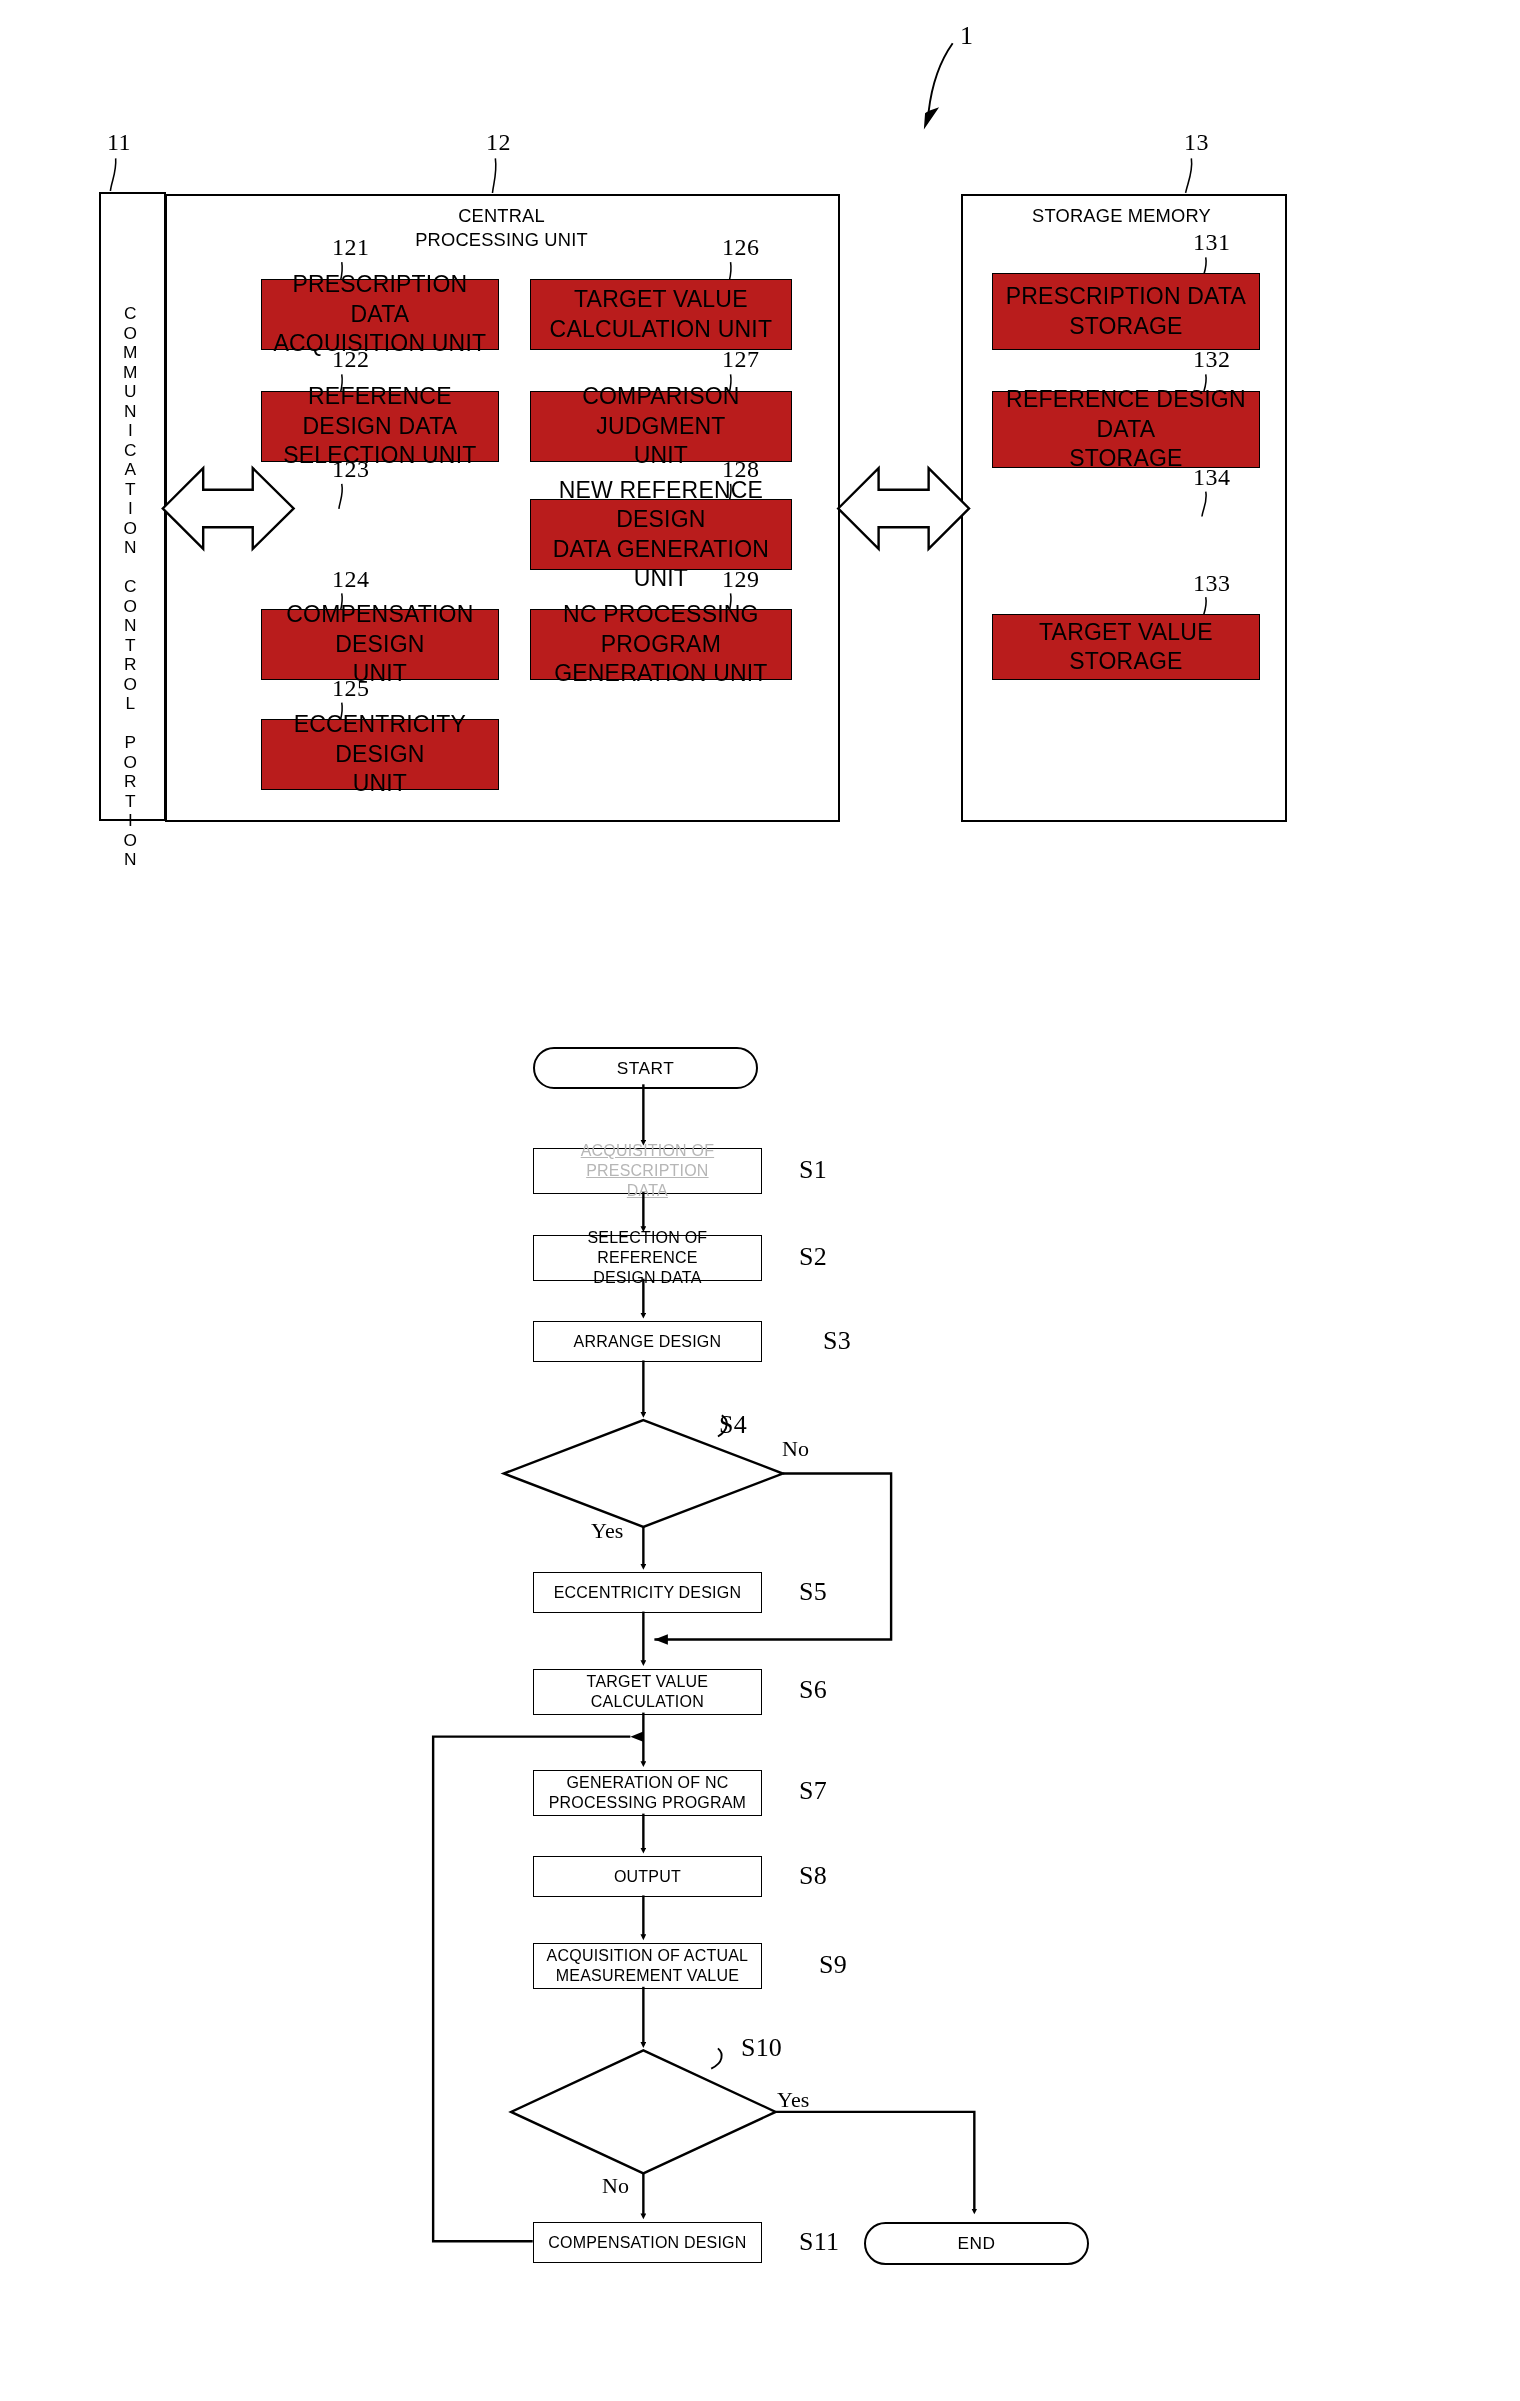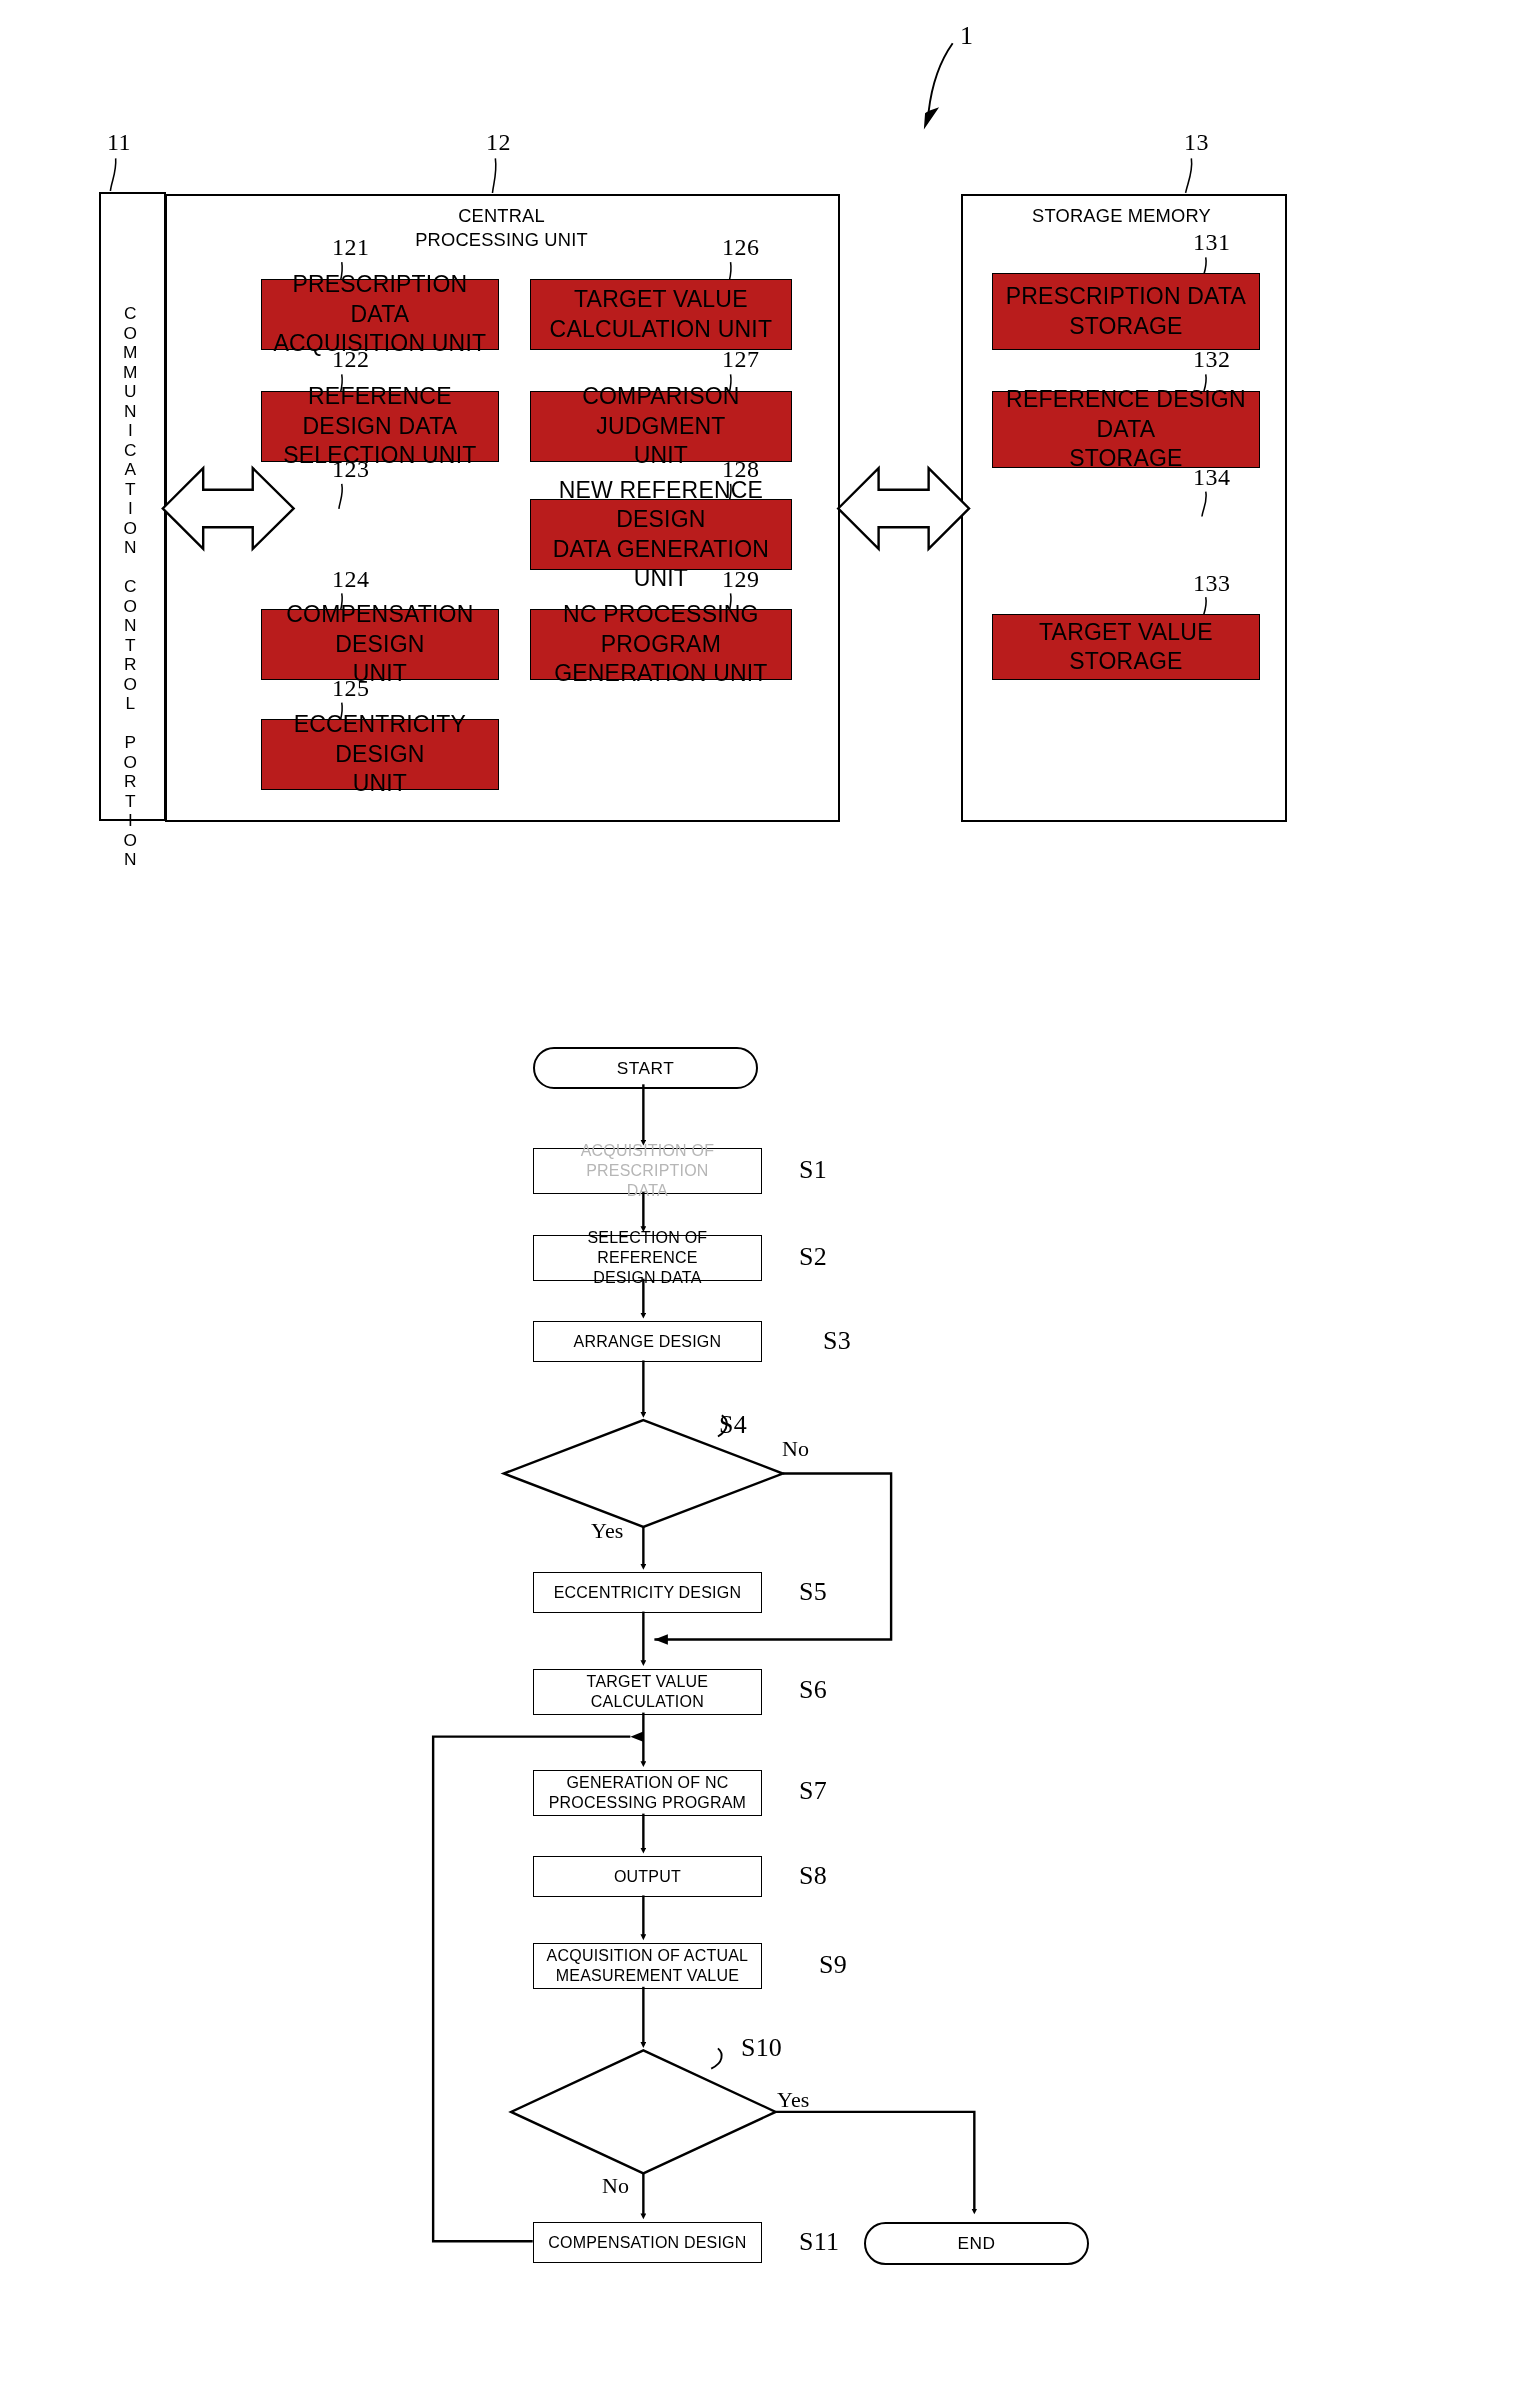--- a/index.html
+++ b/index.html
@@ -291,21 +291,21 @@
 
     <polygon class="arrowshape" points="338,1057 422,973 422,1018 525,1018 525,973 610,1057 525,1141 525,1096 422,1096 422,1141"></polygon>
 
     <polygon class="arrowshape" points="1742,1057 1826,973 1826,1018 1930,1018 1930,973 2014,1057 1930,1141 1930,1096 1826,1096 1826,1141"></polygon>
   </svg>
 
   <div class="fc-term" style="left:533px;top:1047px;width:221px;height:38px;">
     <span>START</span>
   </div>
 
-  <div class="fc-box faded" style="left:533px;top:1148px;width:221px;height:44px;">
+  <div class="fc-box faded" style="left:533px;top:1148px;width:221px;height:44px;text-decoration:underline;">
     <span style="white-space:pre-line">ACQUISITION OF PRESCRIPTION
 DATA</span>
   </div>
   <div class="steplabel" style="left:799px;top:1157px;">S1</div>
 
   <div class="fc-box" style="left:533px;top:1235px;width:221px;height:44px;">
     <span style="white-space:pre-line">SELECTION OF REFERENCE
 DESIGN DATA</span>
   </div>
   <div class="steplabel" style="left:799px;top:1244px;">S2</div>

